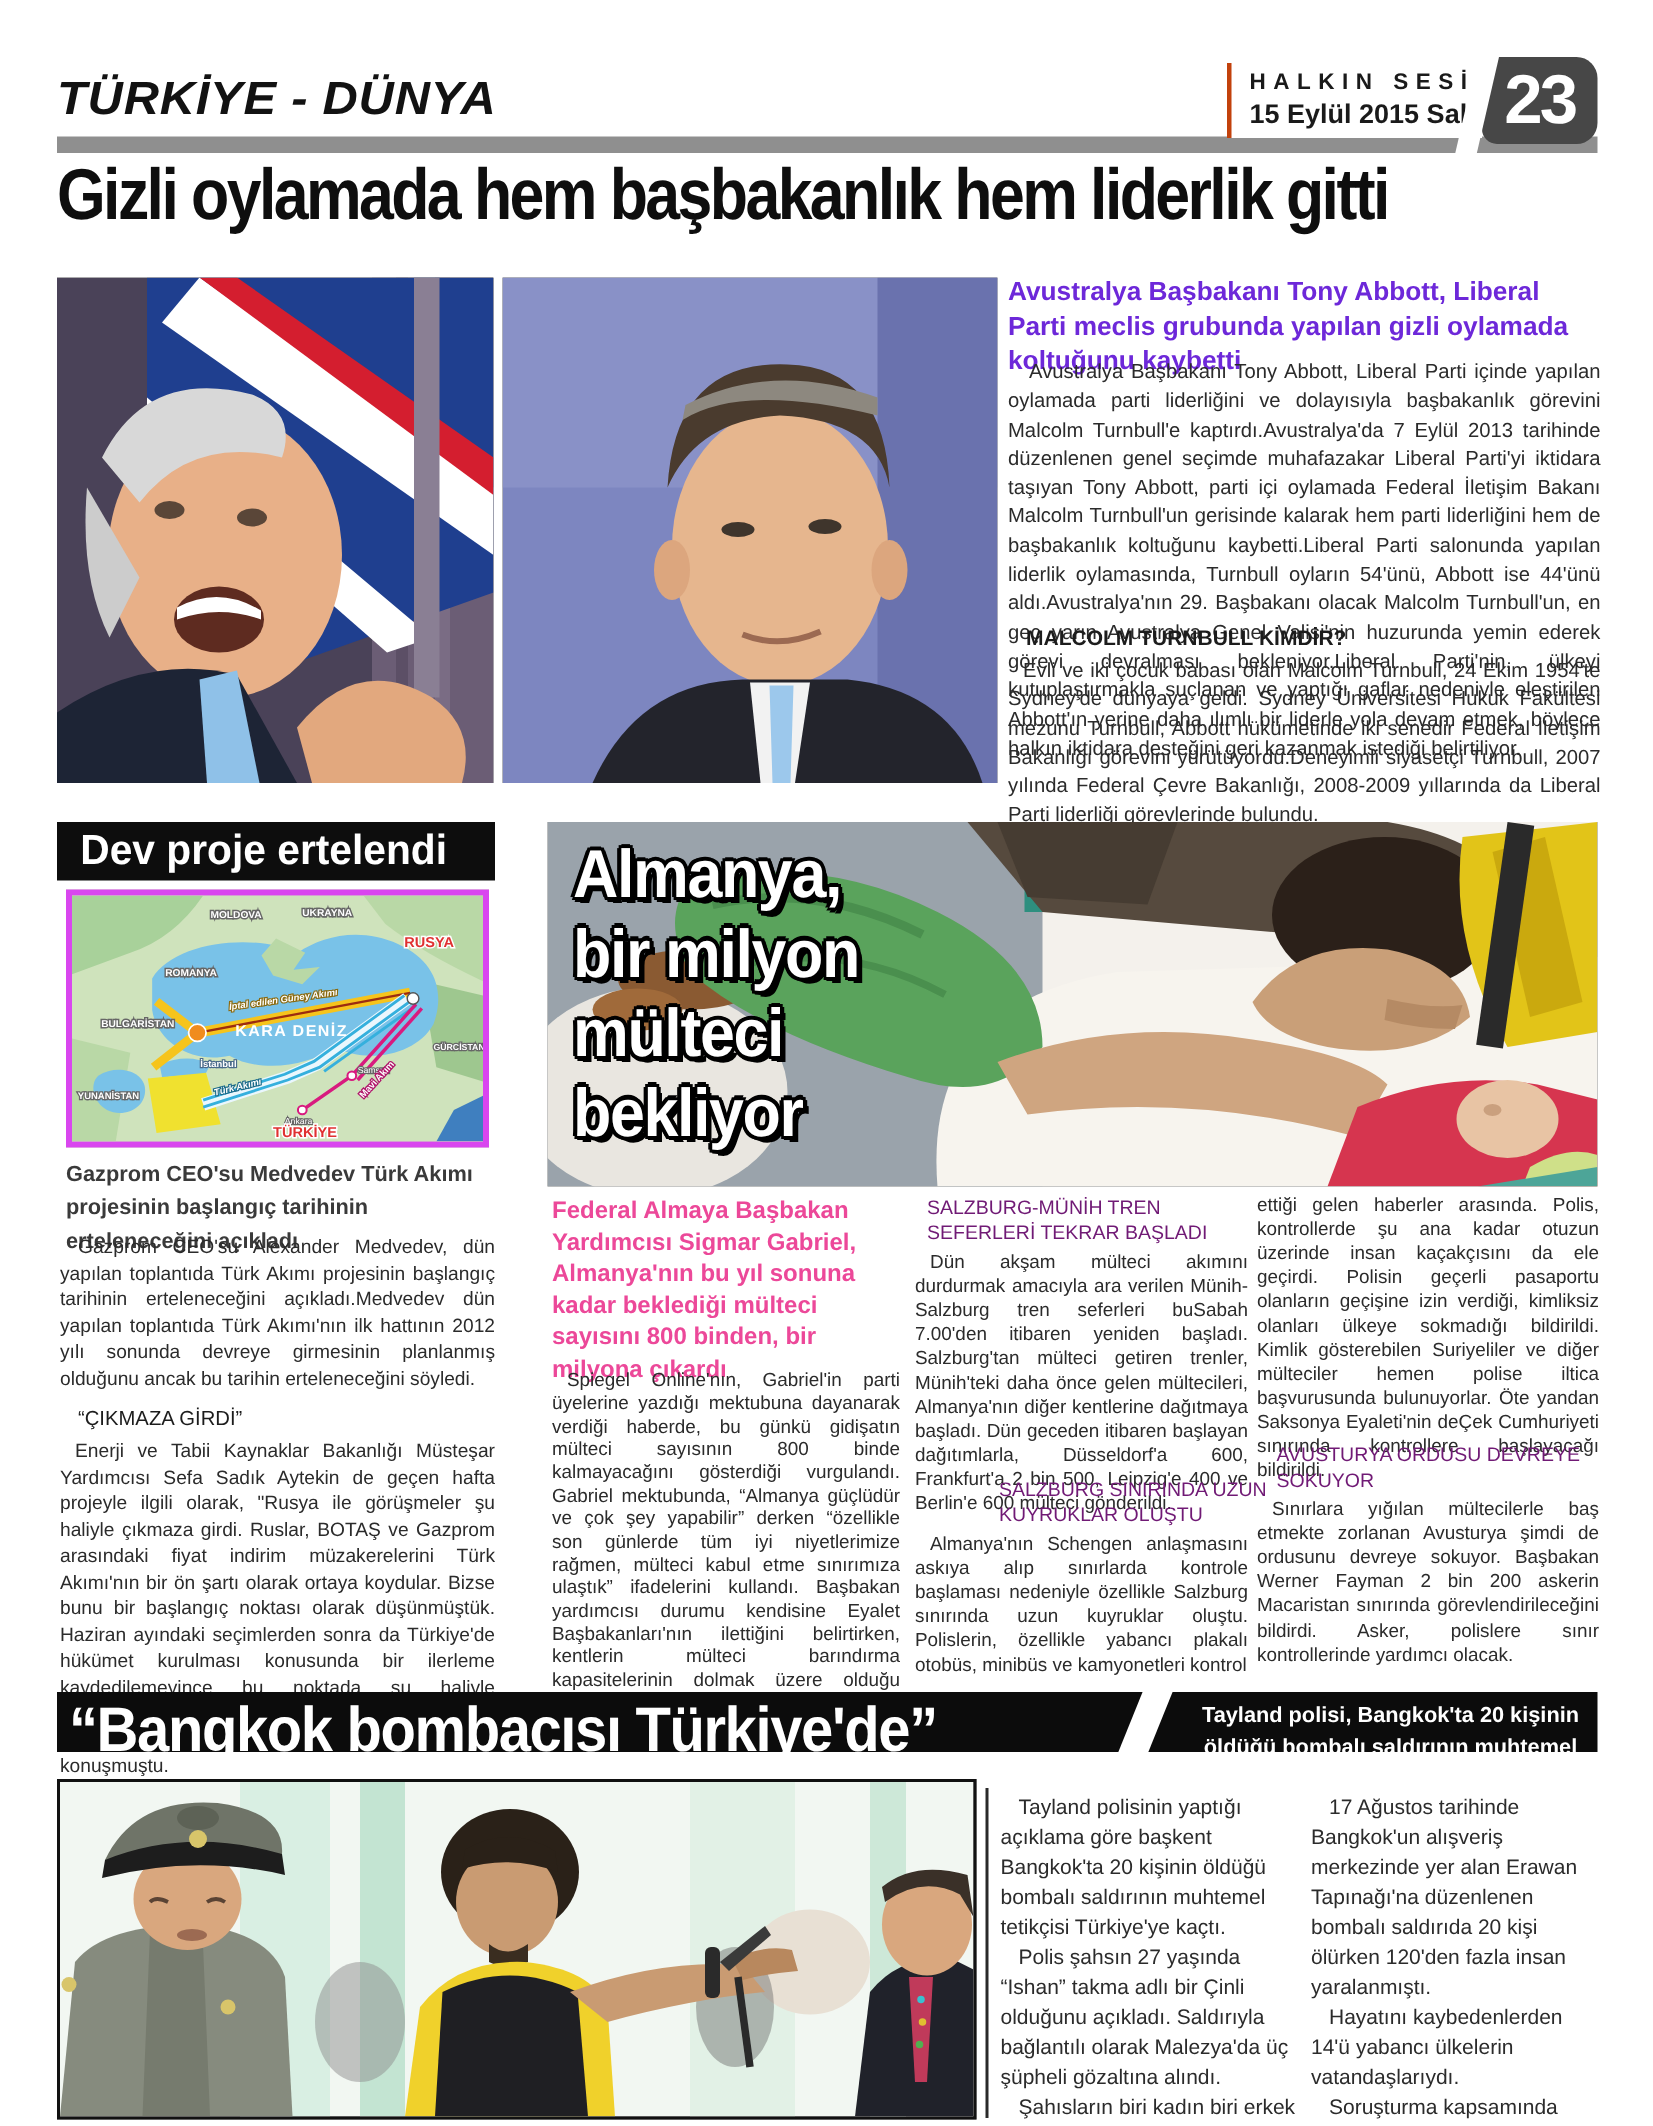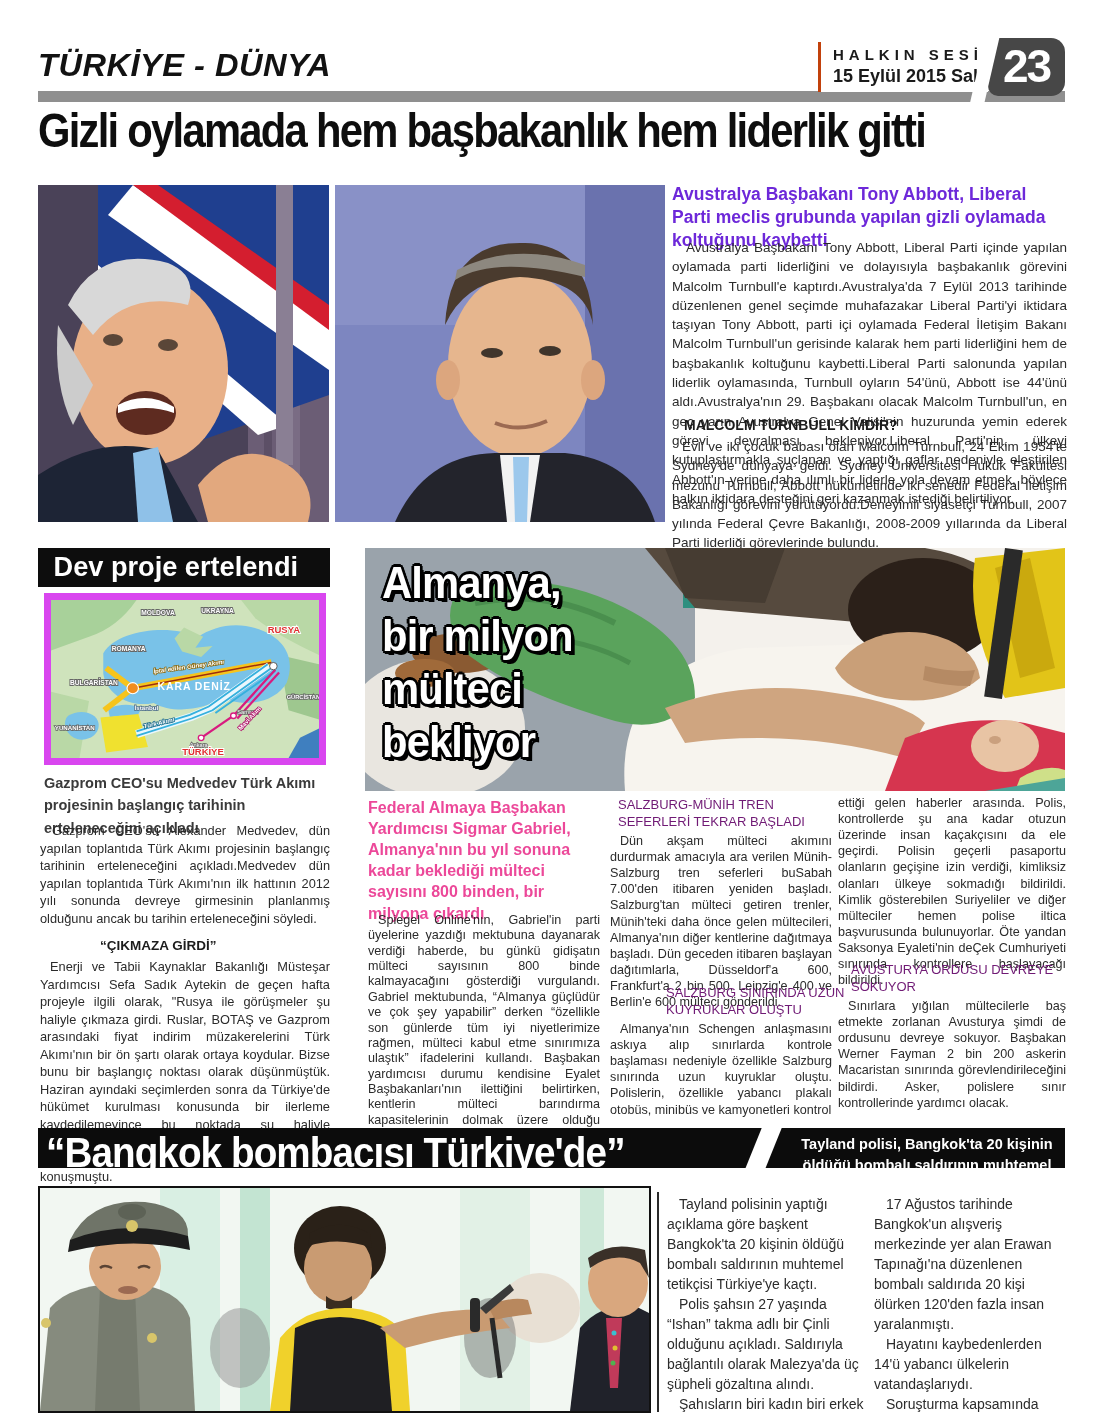--- a/index.html
+++ b/index.html
@@ -25,25 +25,25 @@
   .photo svg { display:block; width:100%; height:100%; }
   .standfirst { font-weight:700; color:#6d28d9; }
   .abbott-standfirst { position:absolute; left:672px; top:183px; width:395px; font-size:17.5px; line-height:1.32; }
   .abbott-body { position:absolute; left:672px; top:238px; width:395px; font-size:13.5px; line-height:1.43; text-align:justify; text-indent:14px; }
   .abbott-subhead { position:absolute; left:684px; top:417px; width:380px; font-size:14px; font-weight:700; color:#1c1c1c; }
   .abbott-bio { position:absolute; left:672px; top:437px; width:395px; font-size:13.5px; line-height:1.43; text-align:justify; text-indent:10px; }
 
   
   .gazprom-titlebar { position:absolute; left:38px; top:548px; width:292px; height:39px; background:#0d0d0d; color:#fff; }
   .gazprom-titlebar span { display:inline-block; font-size:28px; font-weight:800; padding:3px 0 0 16px; transform:scaleX(.97); transform-origin:0 0; white-space:nowrap; }
-  .map-box { position:absolute; left:44px; top:593px; width:282px; height:172px; border:7px solid #d946ef; background:#cfe3bc; overflow:hidden; }
+  .map-box { position:absolute; left:44px; top:593px; width:282px; height:172px; border:4px solid #d946ef; background:#cfe3bc; overflow:hidden; }
   .map-box svg { display:block; width:100%; height:100%; }
   .gazprom-caption { position:absolute; left:44px; top:772px; width:286px; font-size:14.5px; font-weight:700; color:#3a3a3a; line-height:1.55; }
   .gazprom-p1 { position:absolute; left:40px; top:822px; width:290px; font-size:12.8px; line-height:1.37; text-align:justify; text-indent:12px; }
-  .gazprom-subhead { position:absolute; left:52px; top:938px; width:270px; font-size:13.5px; font-weight:700; color:#1c1c1c;margin-left:48px; }
+  .gazprom-subhead { position:absolute; left:52px; top:938px; width:270px; font-size:13.5px; font-weight:400; color:#1c1c1c; }
   .gazprom-p2 { position:absolute; left:40px; top:958px; width:290px; font-size:12.8px; line-height:1.37; text-align:justify; text-indent:10px; }
 
   
   .refugee-photo { left:365px; top:548px; width:700px; height:243px; }
   .refugee-title { position:absolute; left:382px; top:556px; width:320px; }
   .refugee-title div { font-size:45px; line-height:1.18; font-weight:900; color:#fff; letter-spacing:-1px; transform:scaleX(.93); transform-origin:0 0; white-space:nowrap;
     text-shadow:-3px 0 #000,3px 0 #000,0 -3px #000,0 3px #000,-2px -2px #000,2px -2px #000,-2px 2px #000,2px 2px #000,4px 4px 0 #000; }
   .refugee-standfirst { position:absolute; left:368px; top:797px; width:237px; font-size:16px; font-weight:700; line-height:1.32; color:#ec4899; }
   .refugee-col1p { position:absolute; left:368px; top:913px; width:232px; font-size:12.6px; line-height:1.22; text-align:justify; text-indent:10px; }
   .col-sub { font-size:13px; font-weight:400; color:#701a75; line-height:1.3; padding-left:6px; }

